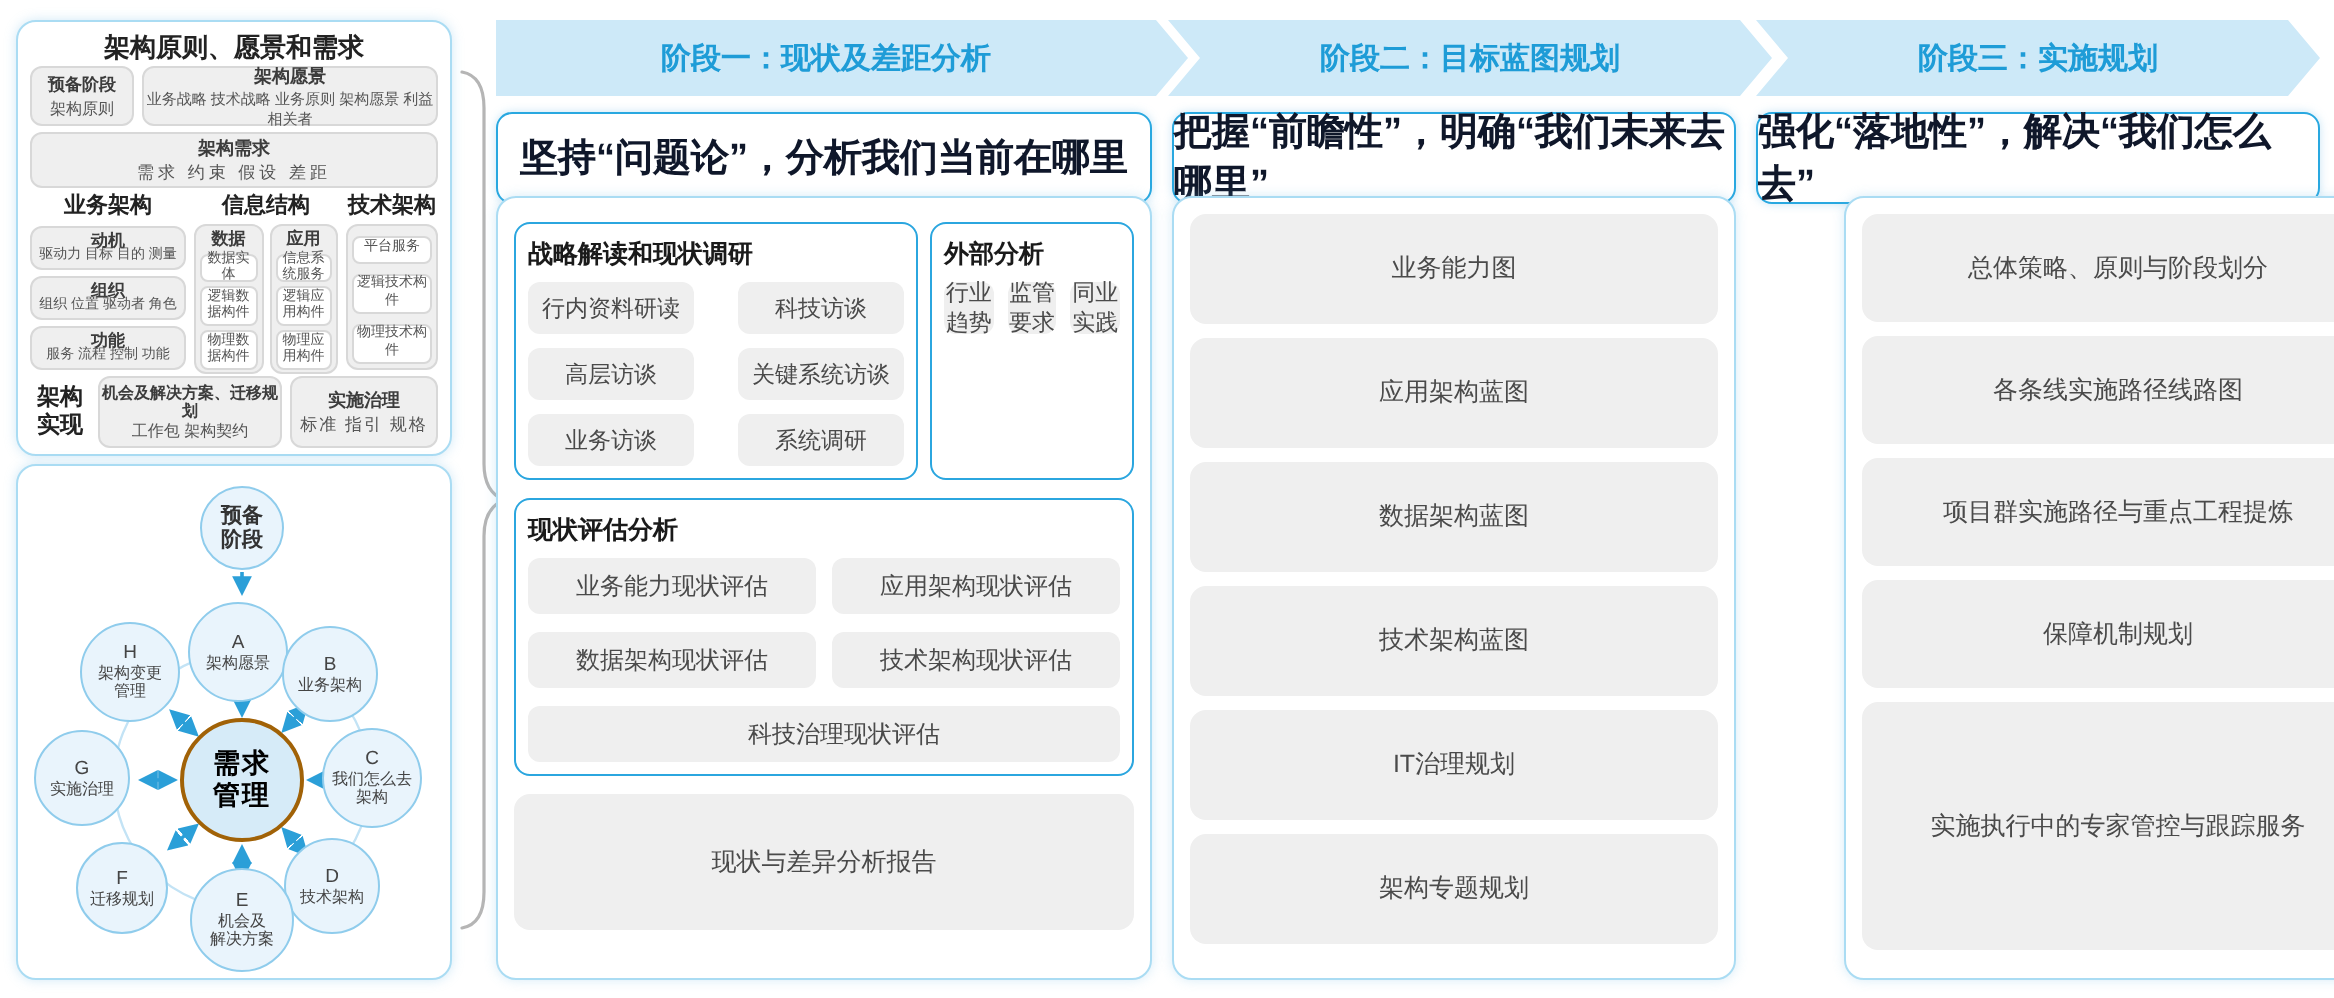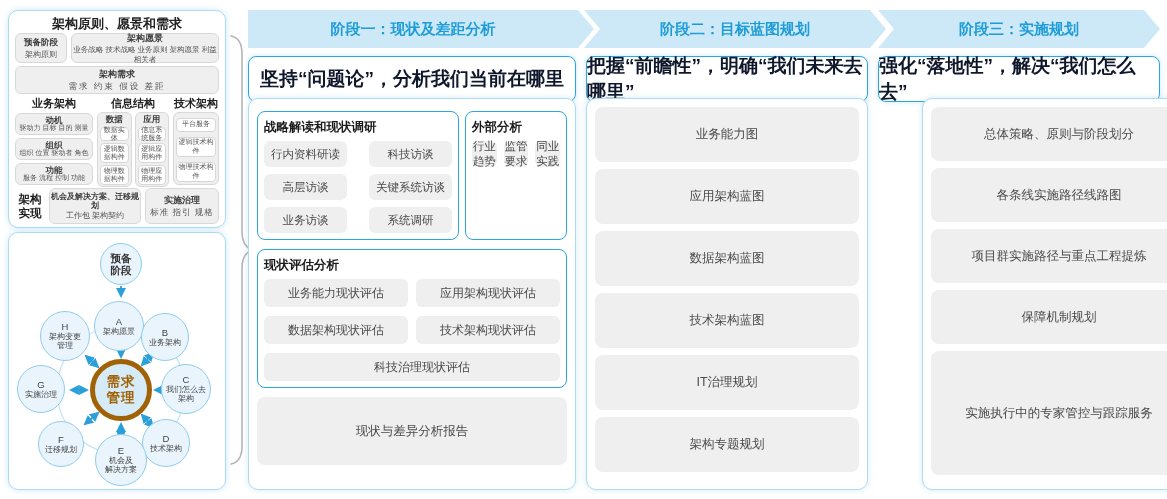--- a/index.html
+++ b/index.html
@@ -52,22 +52,22 @@
   .gov-box .s { letter-spacing:1px; }
 
   
   .lb svg.cycle { position:absolute; left:0; top:0; }
   .node { position:absolute; border-radius:50%; background:#e9f4fc; border:1px solid #8fccec;
           display:flex; flex-direction:column; align-items:center; justify-content:center;
           color:#444; text-align:center; white-space:pre-line; }
   .node .letter { font-size:9.5px; line-height:10px; color:#444; }
   .node .lbl { font-size:8px; line-height:9px; }
   .node-prep { left:91px; top:10px; width:42px; height:42px; font-size:10.5px; font-weight:bold; line-height:12px; color:#333; }
-  .node-center { left:81px; top:126px; width:62px; height:62px; background:#d6ebf8; border:5px solid #a16207;
-                 font-size:13.5px; font-weight:bold; color:#a16207; line-height:16px; letter-spacing:1px; }
+  .node-center { left:81px; top:126px; width:62px; height:62px; background:#d6ebf8; border:2px solid #a16207;
+                 font-size:13.5px; font-weight:bold; color:#000000; line-height:16px; letter-spacing:1px; }
   .nA { left:85px;  top:68px;  width:50px; height:50px; }
   .nB { left:132px; top:80px;  width:48px; height:48px; }
   .nC { left:152px; top:131px; width:50px; height:50px; }
   .nD { left:133px; top:186px; width:48px; height:48px; }
   .nE { left:86px;  top:201px; width:52px; height:52px; }
   .nF { left:29px;  top:188px; width:46px; height:46px; }
   .nG { left:8px;   top:132px; width:48px; height:48px; }
   .nH { left:31px;  top:78px;  width:50px; height:50px; }
 
   

